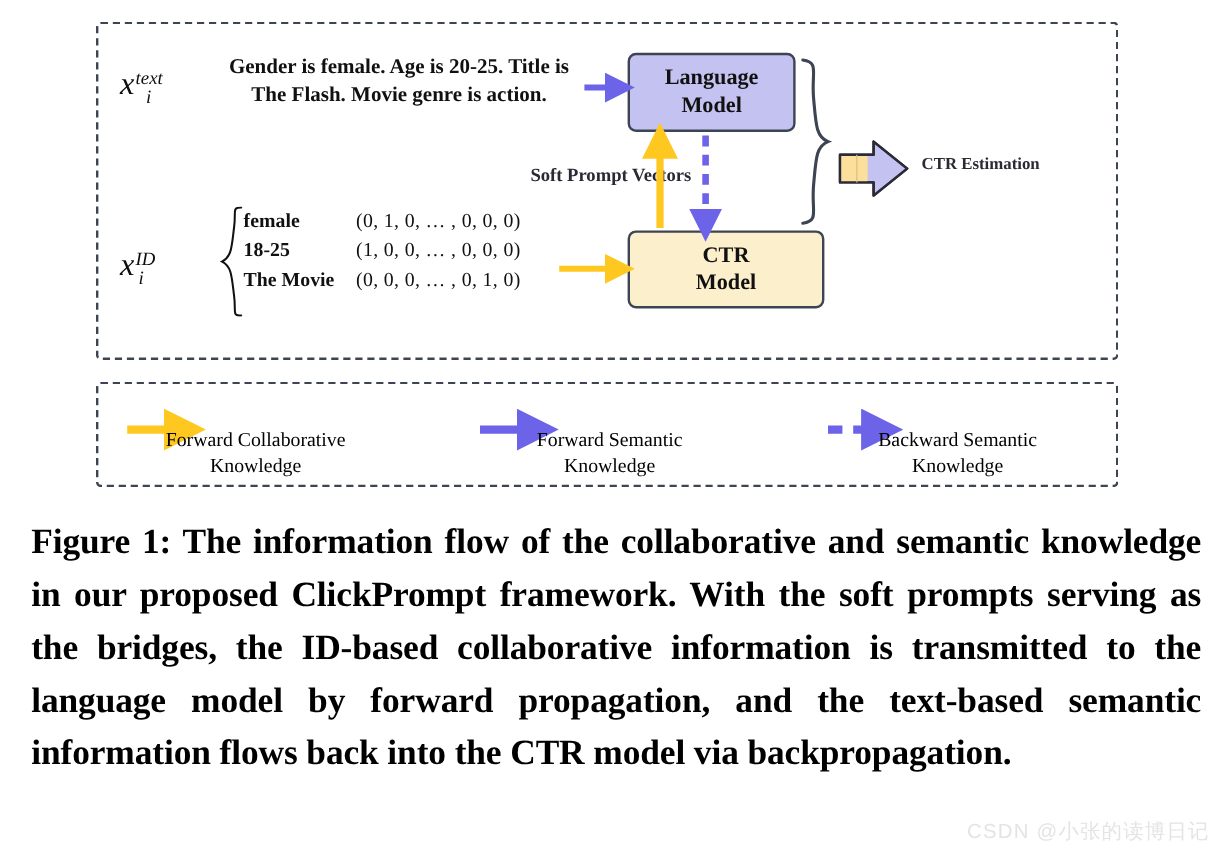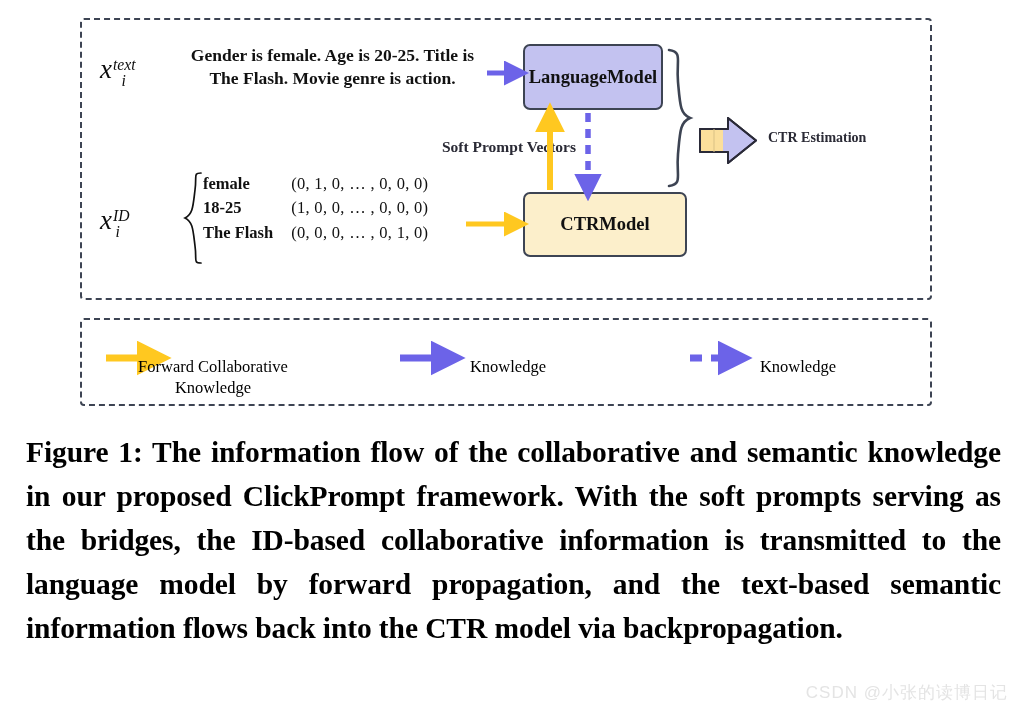--- a/index.html
+++ b/index.html
@@ -98,21 +98,21 @@
     letter-spacing: 0.3px;
   }
 
   
   .model-box {
     position: absolute;
     border: 2.5px solid #3d4453;
     border-radius: 7px;
     box-sizing: border-box;
     display: flex;
-    flex-direction: row;
+    flex-direction: column;
     align-items: center;
     justify-content: center;
     font-weight: bold;
     font-size: 18.5px;
     line-height: 1.22;
     color: #111;
     text-align: center;
   }
   #language-model-box {
     left: 523px; top: 44px;
@@ -223,21 +223,21 @@
   <tbody>
     <tr>
       <td class="feat-name">female</td>
       <td class="feat-vec">(0, 1, 0, … , 0, 0, 0)</td>
     </tr>
     <tr>
       <td class="feat-name">18-25</td>
       <td class="feat-vec">(1, 0, 0, … , 0, 0, 0)</td>
     </tr>
     <tr>
-      <td class="feat-name">The Flash</td>
+      <td class="feat-name">The Movie</td>
       <td class="feat-vec">(0, 0, 0, … , 0, 1, 0)</td>
     </tr>
   </tbody>
 </table>
 
 <div class="model-box" id="language-model-box">
   <span>Language</span>
   <span>Model</span>
 </div>
 
@@ -305,26 +305,28 @@
   <div class="legend-arrow"></div>
   <div class="legend-label">
     <div>Forward Collaborative</div>
     <div>Knowledge</div>
   </div>
 </div>
 
 <div class="legend-item" id="legend-item-1">
   <div class="legend-arrow"></div>
   <div class="legend-label">
+    <div>Forward Semantic</div>
     <div>Knowledge</div>
   </div>
 </div>
 
 <div class="legend-item" id="legend-item-2">
   <div class="legend-arrow"></div>
   <div class="legend-label">
+    <div>Backward Semantic</div>
     <div>Knowledge</div>
   </div>
 </div>
 
 <div id="figure-caption">Figure 1: The information flow of the collaborative and semantic knowledge in our proposed ClickPrompt framework. With the soft prompts serving as the bridges, the ID-based collaborative information is transmitted to the language model by forward propagation, and the text-based semantic information flows back into the CTR model via backpropagation.</div>
 
 <div id="watermark">CSDN @小张的读博日记</div>
 
 </body></html>

